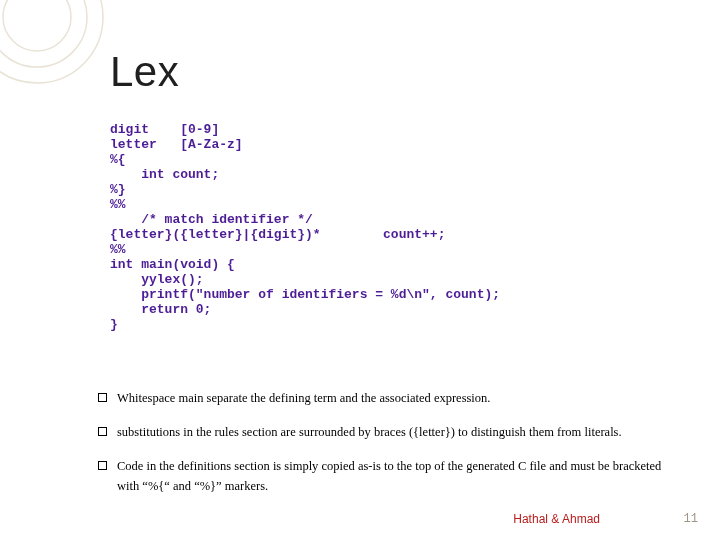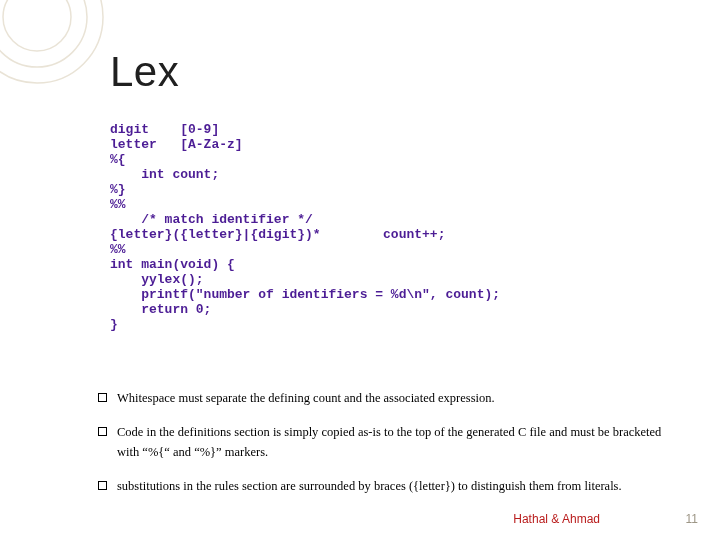--- a/index.html
+++ b/index.html
@@ -7,21 +7,21 @@
   .slide { position: relative; width: 720px; height: 540px; }
   .deco { position: absolute; top: -58px; left: -38px; width: 150px; height: 150px; pointer-events: none; }
   .deco svg { width: 100%; height: 100%; }
   .title { position: absolute; top: 48px; left: 110px; font-size: 42px; font-family: Arial, Helvetica, sans-serif; color: #202020; letter-spacing: 0.5px; }
   .code { position: absolute; top: 122px; left: 110px; font-family: "Courier New", Courier, monospace; font-size: 13px; line-height: 15px; font-weight: 600; color: #4c1d95; white-space: pre; }
   .bullets { position: absolute; top: 388px; left: 98px; right: 40px; }
   .bullet { display: flex; align-items: flex-start; margin-bottom: 14px; font-size: 12.5px; line-height: 20px; }
   .box { width: 9px; height: 9px; border: 1.2px solid #000; margin-top: 5px; margin-right: 10px; flex: 0 0 auto; }
   .btxt { flex: 1; }
   .footer-author { position: absolute; bottom: 14px; right: 120px; font-size: 12px; color: #b91c1c; font-family: Arial, Helvetica, sans-serif; }
-  .footer-num { position: absolute; bottom: 14px; right: 22px; font-size: 12px; color: #9d9686; font-family: Liberation Sans, sans-serif; }
+  .footer-num { position: absolute; bottom: 14px; right: 22px; font-size: 12px; color: #9d9686; font-family: Liberation Mono, monospace; }
 </style>
 </head>
 <body>
 
 <div class="slide">
 
   <div class="deco">
     <svg viewBox="0 0 150 150">
       <circle cx="75" cy="75" r="66" fill="none" stroke="#e9e3d6" stroke-width="1.5"></circle>
       <circle cx="75" cy="75" r="50" fill="none" stroke="#e9e3d6" stroke-width="1.5"></circle>
@@ -42,28 +42,28 @@
 %%
 int main(void) {
     yylex();
     printf("number of identifiers = %d\n", count);
     return 0;
 }</pre>
 
   <div class="bullets">
     <div class="bullet">
       <span class="box"></span>
-      <span class="btxt">Whitespace must separate the defining count and the associated expression.</span>
+      <span class="btxt">Whitespace main separate the defining term and the associated expression.</span>
+    </div>
+    <div class="bullet">
+      <span class="box"></span>
+      <span class="btxt">substitutions in the rules section are surrounded by braces ({letter}) to distinguish them from literals.</span>
     </div>
     <div class="bullet">
       <span class="box"></span>
       <span class="btxt">Code in the definitions section is simply copied as-is to the top of the generated C file and must be bracketed with “%{“ and “%}” markers.</span>
-    </div>
-    <div class="bullet">
-      <span class="box"></span>
-      <span class="btxt">substitutions in the rules section are surrounded by braces ({letter}) to distinguish them from literals.</span>
     </div>
   </div>
 
   <div class="footer-author">Hathal &amp; Ahmad</div>
   <div class="footer-num">11</div>
 
 </div>
 
 </body></html>

